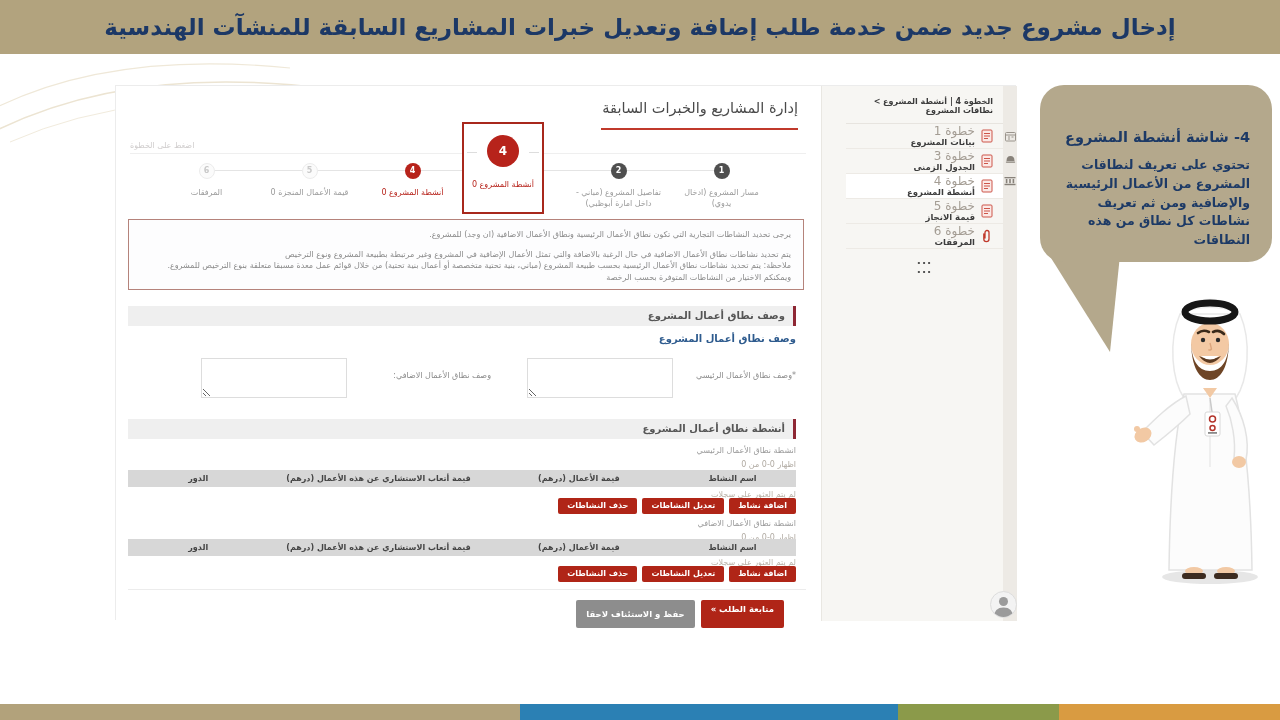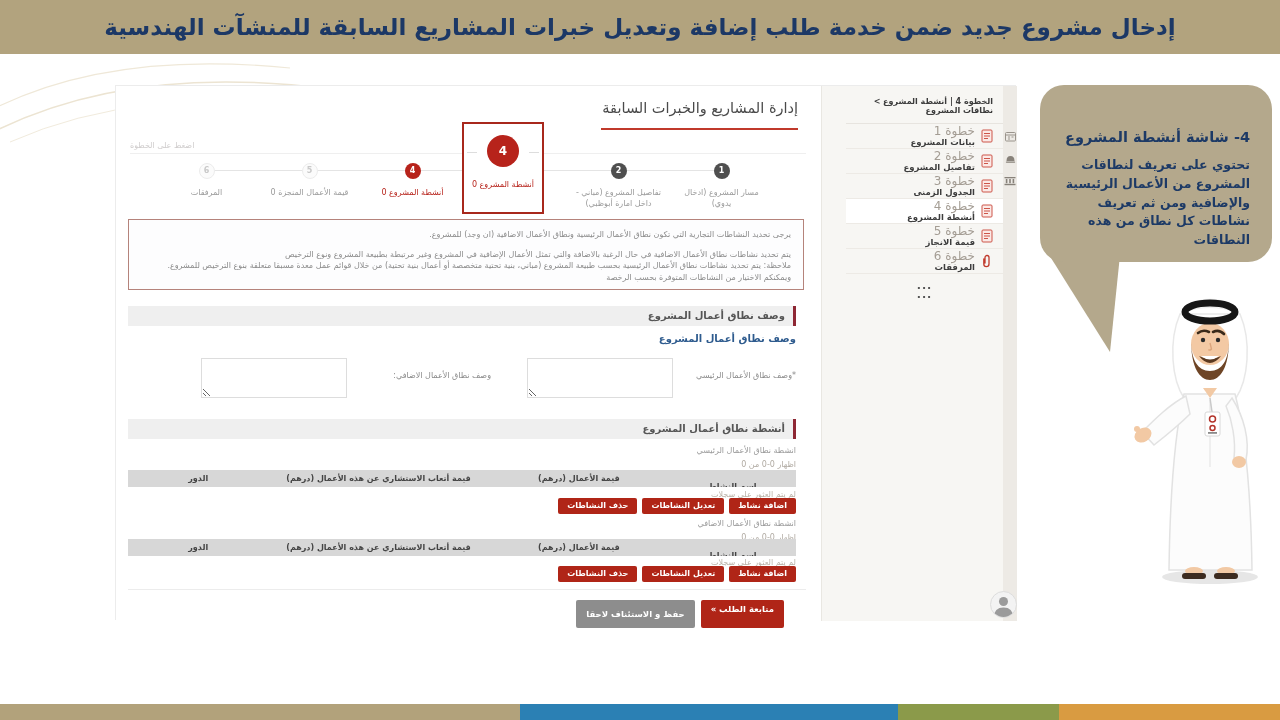--- a/index.html
+++ b/index.html
@@ -47,21 +47,21 @@
     line-height:20px;padding-right:8px;}
   .subtitle{position:absolute;top:247px;right:25px;font-size:10px;font-weight:bold;color:#2e5b8e;}
   .field-label{position:absolute;font-size:8px;color:#8a8a8a;white-space:nowrap;}
   textarea.ta{position:absolute;width:146px;height:40px;border:1px solid #ddd;background:#fff;
     font-family:inherit;font-size:9px;}
   .caption{position:absolute;right:25px;font-size:8px;color:#999;}
   .pagination{position:absolute;right:25px;font-size:8px;color:#b0aaa2;}
   .thead{position:absolute;left:12px;width:668px;height:17px;background:#d7d7d7;display:flex;}
   .th{line-height:17px;text-align:center;font-weight:bold;font-size:8px;color:#444;
     overflow:hidden;white-space:nowrap;}
-  .w1{width:19%;margin-top:8px;} .w2{width:27%;} .w3{width:33%;} .w4{width:21%;}
+  .w1{width:19%;} .w2{width:27%;} .w3{width:33%;} .w4{width:21%;}
   .empty-row{position:absolute;right:25px;font-size:8px;color:#b9b2a8;}
   .btnrow{position:absolute;left:12px;width:668px;display:flex;gap:5px;}
   .btn-red{background:#b02517;color:#fff;border:none;border-radius:2px;font-size:8px;
     padding:3px 9px 4px;font-family:inherit;font-weight:bold;cursor:pointer;}
   .btn-gray{background:#8d8d8d;color:#fff;border:none;border-radius:2px;font-size:8.5px;
     padding:4px 10px 5px;font-family:inherit;font-weight:bold;cursor:pointer;}
   .hr2{position:absolute;top:503px;left:12px;right:15px;border-top:1px solid #ececec;}
   .footer-btns{position:absolute;top:514px;right:37px;display:flex;gap:6px;}
   .footer-btns .btn-red{font-size:8.5px;padding:4px 10px 14px;}
   
@@ -199,32 +199,20 @@
     <div class="sb-item">
       <svg width="12" height="14" viewBox="0 0 12 14">
           <rect x="1" y="1" width="10" height="12" rx="1" fill="#fbeae7" stroke="#cd5549"></rect>
           <line x1="3" y1="4.5" x2="9" y2="4.5" stroke="#cd5549"></line>
           <line x1="3" y1="7" x2="9" y2="7" stroke="#cd5549"></line>
           <line x1="3" y1="9.5" x2="7" y2="9.5" stroke="#cd5549"></line>
         </svg>
       <div>
           <div class="sb-step">خطوة 1</div>
       <div class="sb-name">بيانات المشروع</div>
-        </div>
-    </div>
-    <div class="sb-item">
-      <svg width="12" height="14" viewBox="0 0 12 14">
-          <rect x="1" y="1" width="10" height="12" rx="1" fill="#fbeae7" stroke="#cd5549"></rect>
-          <line x1="3" y1="4.5" x2="9" y2="4.5" stroke="#cd5549"></line>
-          <line x1="3" y1="7" x2="9" y2="7" stroke="#cd5549"></line>
-          <line x1="3" y1="9.5" x2="7" y2="9.5" stroke="#cd5549"></line>
-        </svg>
-      <div>
-          <div class="sb-step">خطوة 2</div>
-      <div class="sb-name">تفاصيل المشروع</div>
         </div>
     </div>
     <div class="sb-item">
       <svg width="12" height="14" viewBox="0 0 12 14">
           <rect x="1" y="1" width="10" height="12" rx="1" fill="#fbeae7" stroke="#cd5549"></rect>
           <line x1="3" y1="4.5" x2="9" y2="4.5" stroke="#cd5549"></line>
           <line x1="3" y1="7" x2="9" y2="7" stroke="#cd5549"></line>
           <line x1="3" y1="9.5" x2="7" y2="9.5" stroke="#cd5549"></line>
         </svg>
       <div>

